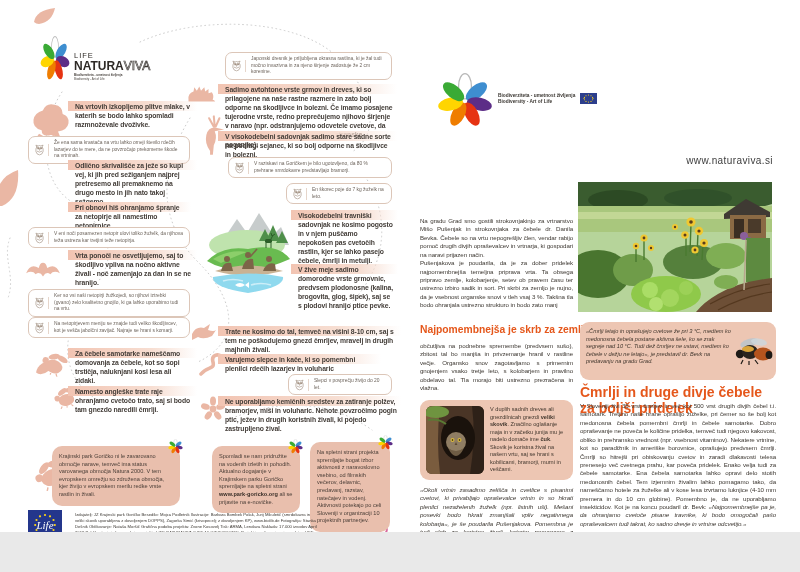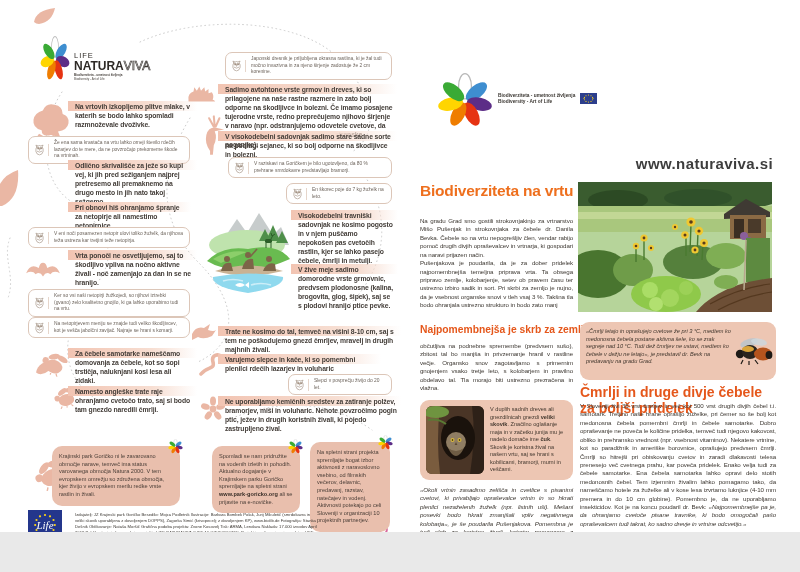--- a/index.html
+++ b/index.html
@@ -32,21 +32,21 @@
   .boldlink{font-weight:bold;color:#3a2f28;}
 
   
   .rp-title{position:absolute;font-size:15.5px;font-weight:bold;color:#ee6f1d;letter-spacing:-0.2px;z-index:2;}
   .rp-sub{position:absolute;font-weight:bold;color:#e5571b;z-index:2;}
   .rp-body{position:absolute;font-size:6.2px;line-height:1.36;text-align:justify;color:#3e3933;letter-spacing:-0.1px;z-index:2;}
   .rp-card{position:absolute;background:#edc6b3;border-radius:9px;z-index:2;box-sizing:border-box;}
   .italic{font-style:italic;}
   .b{font-weight:bold;}
 
-  .website{position:absolute;font-size:15px;font-weight:bold;color:#3d3d3d;letter-spacing:0.4px;text-align:right;z-index:2;}
+  .website{position:absolute;font-size:10px;font-weight:normal;color:#3d3d3d;letter-spacing:0.4px;text-align:right;z-index:2;}
 
   
   .logo-small-text{font-size:7.5px;color:#2e2a26;line-height:1.05;}
   .outline{color:transparent;-webkit-text-stroke:0.7px #3a3632;}
   .subtle{font-size:3px;color:#4a4540;line-height:1.25;}
 
   .imprint{position:absolute;font-size:4.2px;line-height:1.45;color:#3c3833;z-index:2;}
   .caption{font-size:3.4px;color:#8a8a8a;text-align:center;}
 
   .goricko{font-weight:bold;letter-spacing:0.5px;}
@@ -387,21 +387,20 @@
             <circle cx="4.4" cy="6.8" r="0.55"></circle>
           <circle cx="4" cy="5.5" r="0.55"></circle>
             <circle cx="4.4" cy="4.4" r="0.55"></circle>
             <circle cx="6" cy="2.7" r="0.55"></circle>
         </g>
       </svg>
     </div>
 
     <div class="website" style="left:200px;top:155px;width:173px">www.naturaviva.si</div>
 
-    <div class="rp-title" style="left:20px;top:182px">Biodiverziteta na vrtu</div>
 
     <svg class="abs" width="194" height="130" viewBox="0 0 194 130" style="left:178px;top:182px">
       <rect width="194" height="130" fill="#b6d49a"></rect>
       <path d="M0 0 H194 V22 Q170 30 150 24 Q120 32 90 26 Q60 32 30 26 Q10 30 0 24 Z" fill="#3a5c2f"></path>
       <ellipse cx="40" cy="18" rx="30" ry="10" fill="#2c4a24"></ellipse>
       <ellipse cx="120" cy="16" rx="34" ry="9" fill="#30512a"></ellipse>
       <rect y="24" width="194" height="26" fill="#a9c77d"></rect>
       <rect y="30" width="194" height="7" fill="#c2d795"></rect>
       <polygon points="146,32 168,17 192,30 192,35 146,37" fill="#3f3a33"></polygon>
       <rect x="152" y="33" width="36" height="24" fill="#8a6a44"></rect>

